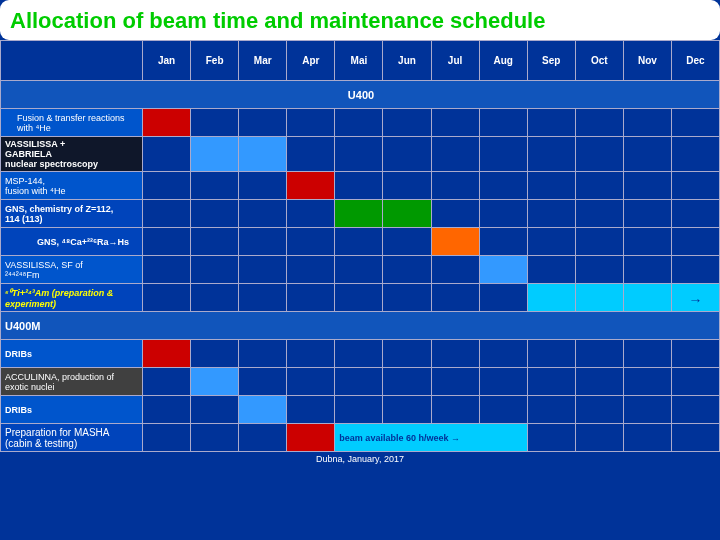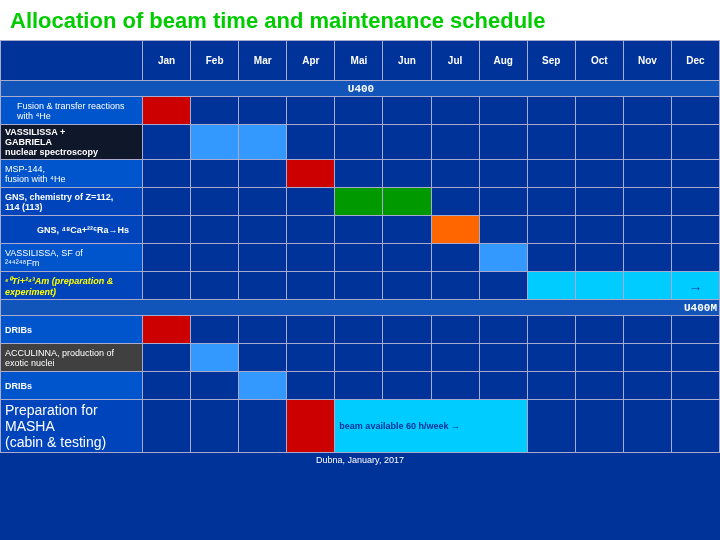--- a/index.html
+++ b/index.html
@@ -9,20 +9,21 @@
       background: #003399;
       font-family: Arial, sans-serif;
       overflow: hidden;
     }
     .page-title {
       color: #00cc00;
       font-size: 22px;
       font-weight: bold;
       padding: 8px 6px 6px 10px;
       background: white;
+      border-radius: 9px;
     }
     .schedule-container {
       width: 100%;
       padding: 0;
     }
     table {
       width: 100%;
       border-collapse: collapse;
       table-layout: fixed;
     }
@@ -49,22 +50,21 @@
     }
     .month-col {
       width: 44px;
     }
     .section-header td {
       background: #003399;
       color: white;
       font-weight: bold;
       font-size: 10px;
       text-align: center;
-      height: 16px;
-      font-family: Liberation Mono, monospace;
+      height: 28px;
     }
     .row-blue { background: #0055cc; }
     .empty-cell { background: #003399; }
     
     tr td:first-child {
       text-align: left;
       padding-left: 4px;
     }
     .row-item td {
       height: 28px;
@@ -214,21 +214,21 @@
         <td class="empty-cell"></td>
         <td class="empty-cell"></td>
         <td class="empty-cell"></td>
         <td style="background:#00ccff;"></td>
         <td style="background:#00ccff;"></td>
         <td style="background:#00ccff;"></td>
         <td style="background:#00ccff; color:#003399; font-weight:bold; font-size:14px;">→</td>
       </tr>
 
       <tr class="section-header">
-        <td colspan="13" style="background:#1155bb; color:white; font-weight:bold; font-size:11px; text-align:right;margin-left:8px;">U400M</td>
+        <td colspan="13" style="background:#1155bb; color:white; font-weight:bold; font-size:11px; text-align:left;margin-left:8px;">U400M</td>
       </tr>
 
       <tr class="row-item row-blue">
         <td class="label-col" style="font-size:9px; color:white; font-weight:bold;">DRIBs</td>
         <td style="background:#cc0000;"></td>
         <td class="empty-cell"></td>
         <td class="empty-cell"></td>
         <td class="empty-cell"></td>
         <td class="empty-cell"></td>
         <td class="empty-cell"></td>
@@ -266,21 +266,21 @@
         <td class="empty-cell"></td>
         <td class="empty-cell"></td>
         <td class="empty-cell"></td>
         <td class="empty-cell"></td>
         <td class="empty-cell"></td>
         <td class="empty-cell"></td>
         <td class="empty-cell"></td>
       </tr>
 
       <tr class="row-item" style="background:#0044bb;">
-        <td class="label-col" style="font-size:14px; color:white;">Preparation for MASHA<br>(cabin &amp; testing)</td>
+        <td class="label-col" style="font-size:10px; color:white;">Preparation for MASHA<br>(cabin &amp; testing)</td>
         <td class="empty-cell"></td>
         <td class="empty-cell"></td>
         <td class="empty-cell"></td>
         <td style="background:#cc0000;"></td>
         <td colspan="4" style="background:#00ccff; color:#003399; font-size:9px; font-weight:bold; text-align:left; padding-left:4px; white-space:nowrap;">beam available 60 h/week →</td>
         <td class="empty-cell"></td>
         <td class="empty-cell"></td>
         <td class="empty-cell"></td>
         <td class="empty-cell"></td>
       </tr>

